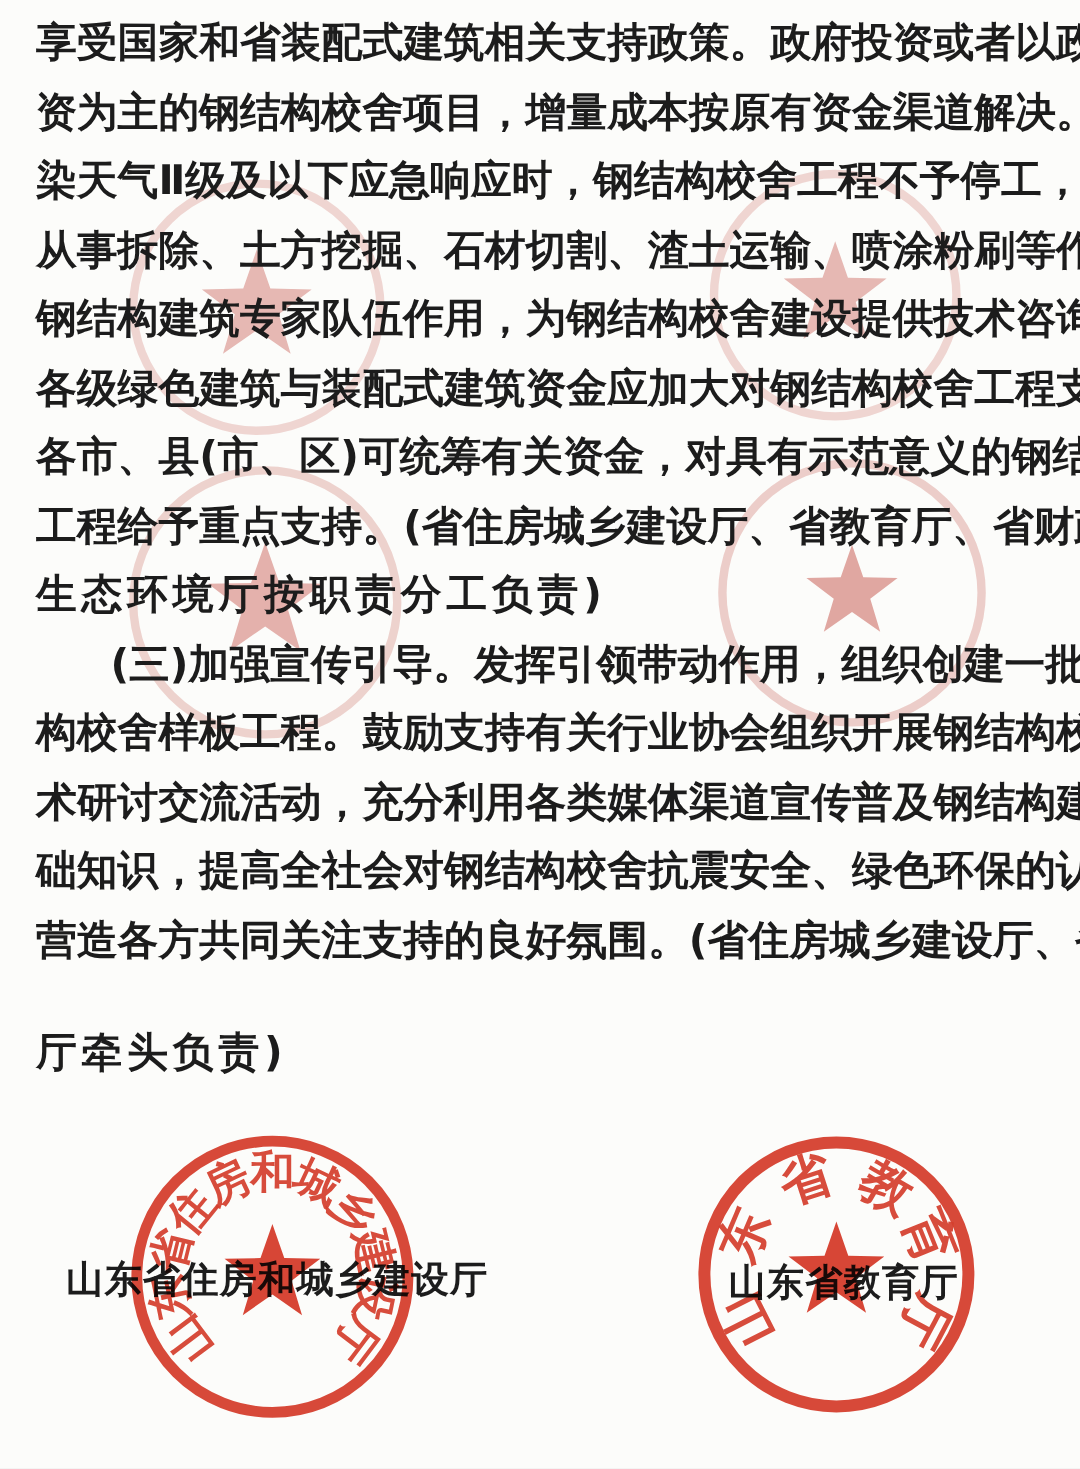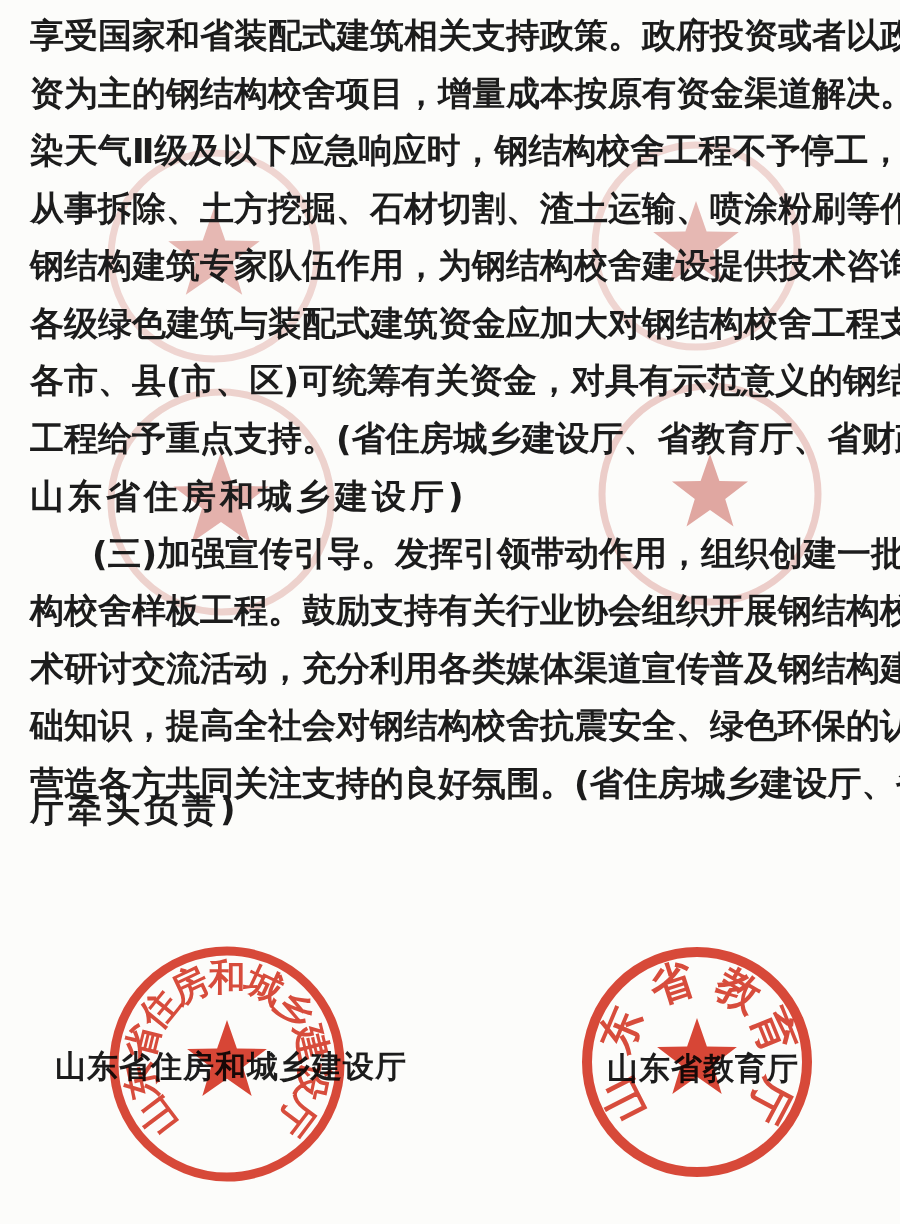--- a/index.html
+++ b/index.html
@@ -279,21 +279,21 @@
         <span>、</span>
         <span>省</span>
         <span>教</span>
         <span>育</span>
         <span>厅</span>
         <span>、</span>
         <span>省</span>
         <span>财</span>
         <span>政</span>
       </div>
-      <div class="tline noflex" style="top: 467px;">山东省住房和城乡建设厅)</div>
+      <div class="tline noflex" style="top: 467px;">生态环境厅按职责分工负责)</div>
       <div class="tline indent" style="top: 524.5px;">
         <span>(</span>
         <span>三</span>
         <span>)</span>
         <span>加</span>
         <span>强</span>
         <span>宣</span>
         <span>传</span>
         <span>引</span>
         <span>导</span>
@@ -420,21 +420,21 @@
         <span>住</span>
         <span>房</span>
         <span>城</span>
         <span>乡</span>
         <span>建</span>
         <span>设</span>
         <span>厅</span>
         <span>、</span>
         <span>省</span>
       </div>
-      <div class="tline noflex" style="top: 780px;">厅牵头负责)</div>
+      <div class="tline noflex" style="top: 848px;">厅牵头负责)</div>
     </div>
 
   <div class="sig" id="sig-left">山东省住房和城乡建设厅</div>
   <div class="sig" id="sig-right">山东省教育厅</div>
 
   <svg id="main-seals" class="seal-layer" width="900" height="1224" viewBox="0 0 900 1224">
       <g>
         <circle cx="227" cy="1064" r="113" fill="none" stroke="#d8402f" stroke-width="9" opacity="0.95"></circle>
         <path d="M227.0 1020.0L236.9 1048.4L266.9 1049.0L243.0 1067.2L251.7 1096.0L227.0 1078.8L202.3 1096.0L211.0 1067.2L187.1 1049.0L217.1 1048.4Z" fill="#d8402f" opacity="0.96"></path>
         <text transform="translate(227 1064) rotate(233) translate(0 -87)" text-anchor="middle" dominant-baseline="central" font-size="37" font-weight="700" fill="#d8402f" opacity="0.93">山</text>

